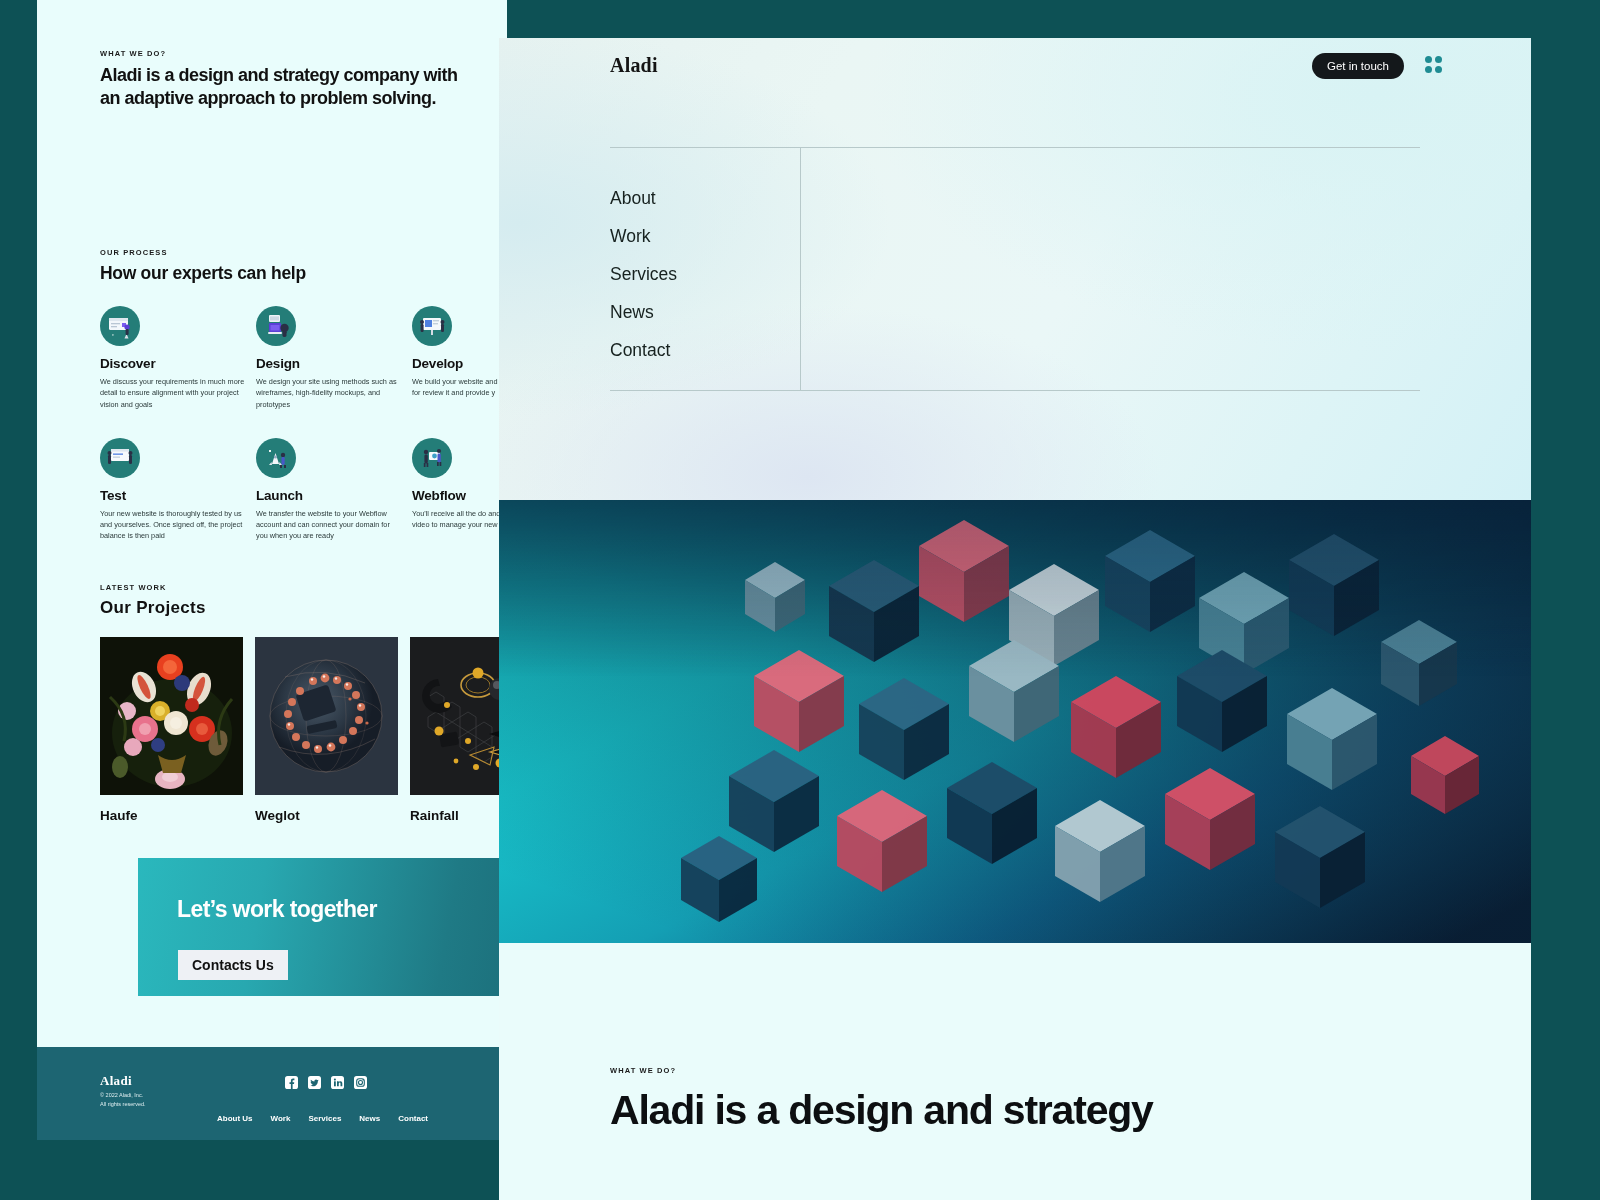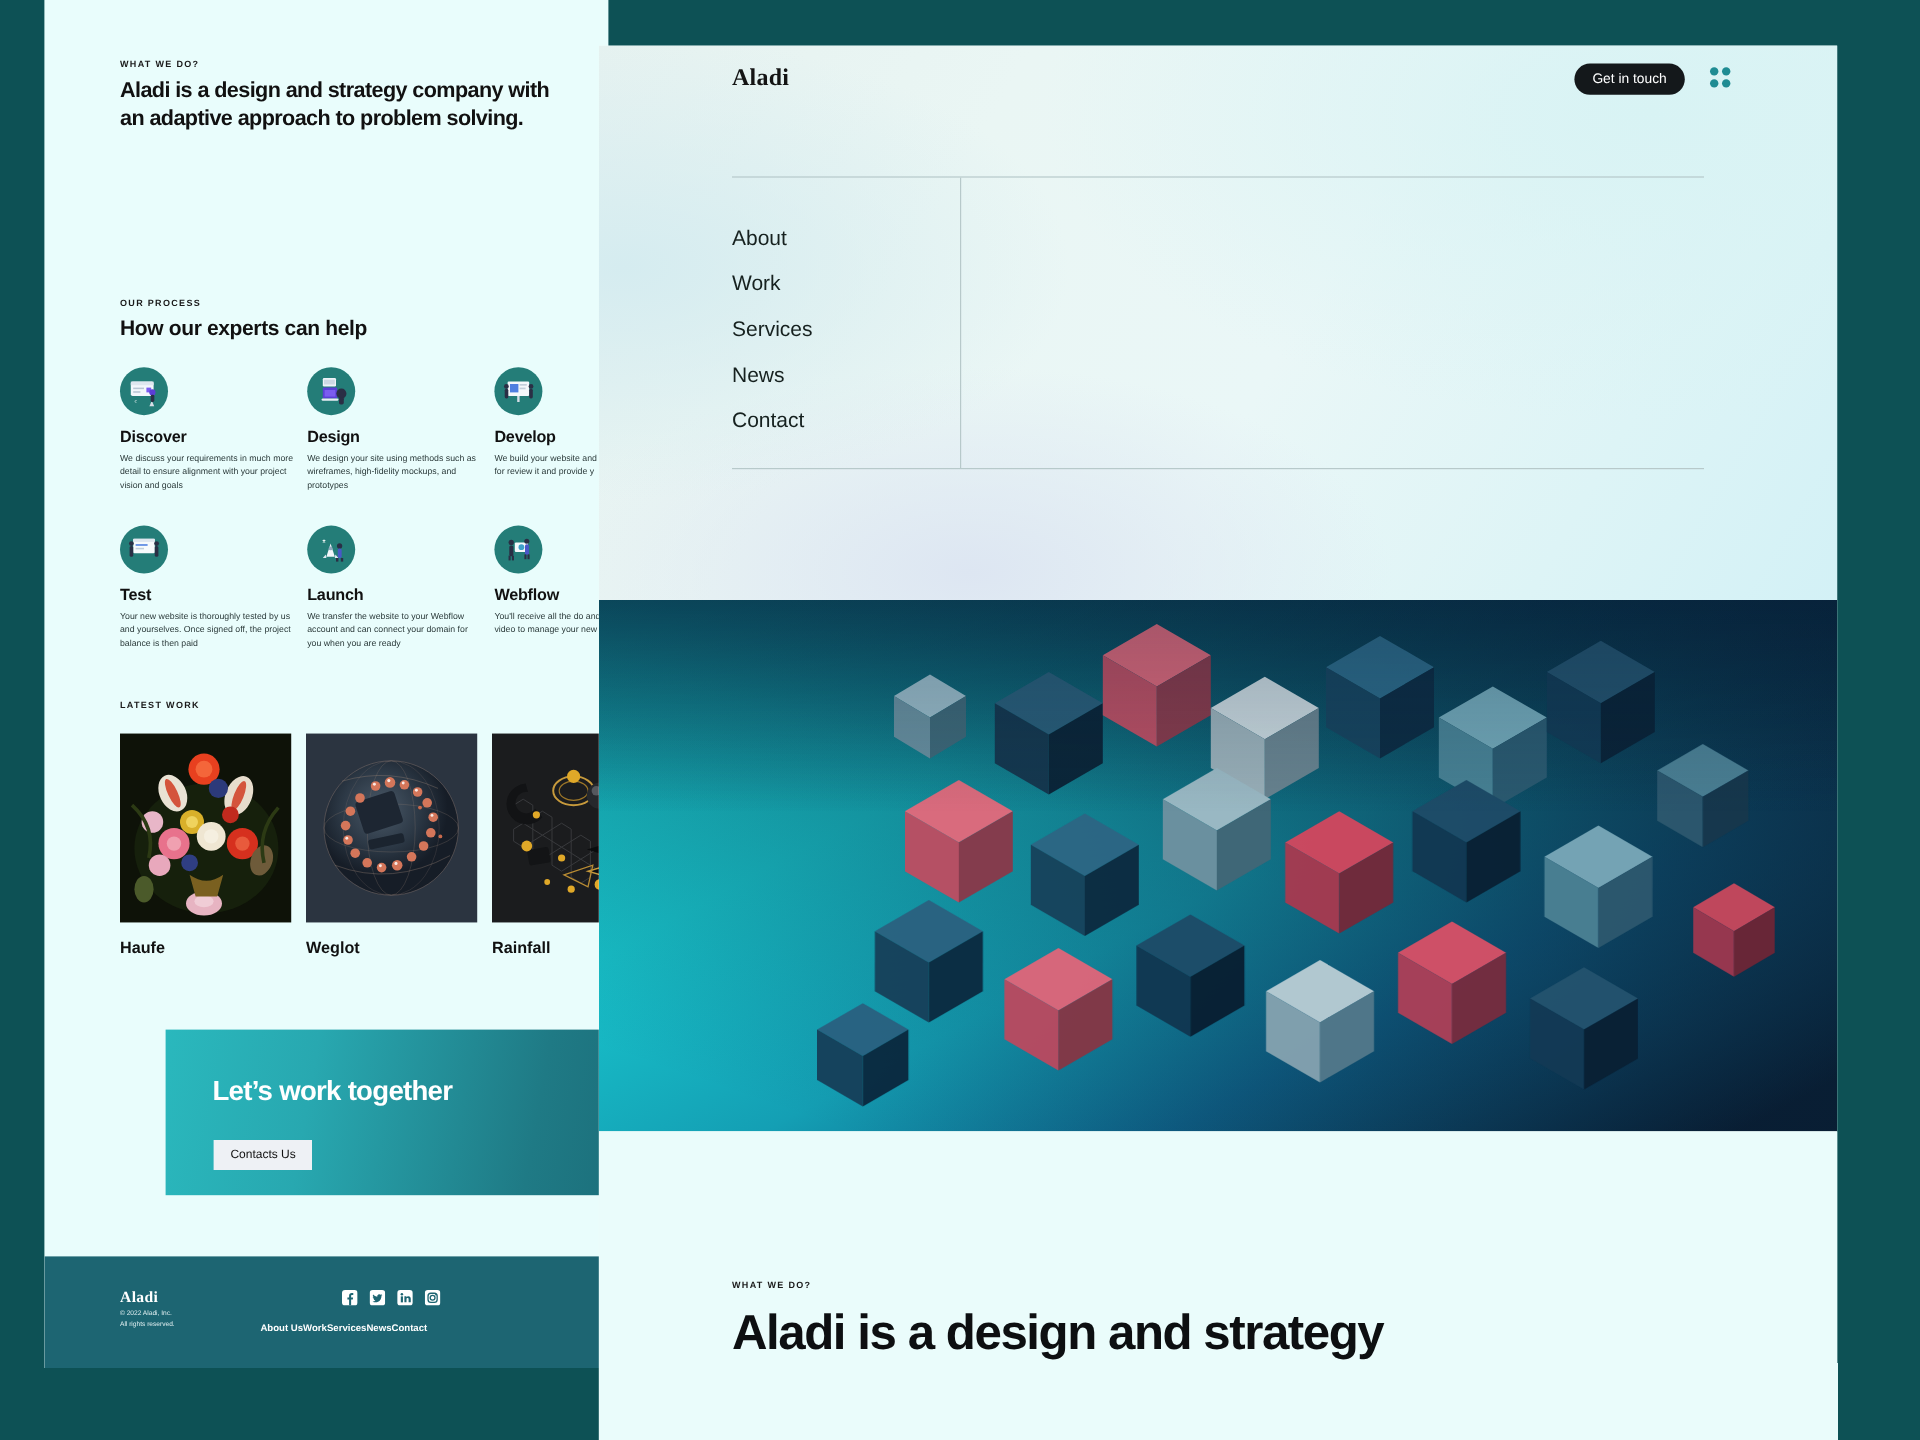--- a/index.html
+++ b/index.html
@@ -72,21 +72,21 @@
     background: linear-gradient(100deg, #2ab8bd 0%, #28a8b0 30%, #1f7a85 75%, #1b6c78 100%);
   }
   #lc-cta-title {
     position: absolute; left: 39px; top: 38px;
     font-size: 23px; font-weight: 800; color: #ffffff; letter-spacing: -0.6px;
   }
   #lc-cta-btn {
     position: absolute; left: 40px; top: 92px;
     background: #eef1f5; color: #111; border: none;
     font-family: "Liberation Sans", sans-serif;
-    font-size: 10px; font-weight: 400; padding: 7px 14px; cursor: pointer;
+    font-size: 14px; font-weight: 700; padding: 7px 14px; cursor: pointer;
   }
 
   
   #lc-footer {
     position: absolute; left: 0; bottom: 0; width: 470px; height: 93px;
     background: #1d6572;
   }
   #ft-logo {
     position: absolute; left: 63px; top: 26px;
     font-family: "Liberation Serif", serif; font-size: 13px; font-weight: 700;
@@ -94,21 +94,21 @@
   }
   #ft-copy {
     position: absolute; left: 63px; top: 44px; font-size: 5.5px;
     line-height: 1.6; color: #dfeef0;
   }
   #ft-social {
     position: absolute; left: 248px; top: 28px; display: flex; gap: 10px;
   }
   #ft-social .sico { width: 13px; height: 13px; }
   #ft-nav {
-    position: absolute; left: 180px; top: 55px; display: flex; 
+    position: absolute; left: 180px; top: 67px; display: flex; gap: 18px;
   }
   #ft-nav a {
     font-size: 8px; font-weight: 700; color: #ffffff; text-decoration: none;
   }
 
   
   #right-panel {
     position: absolute; left: 499px; top: 38px; width: 1032px; height: 1162px;
     background: #eefcfb; overflow: hidden;
   }
@@ -291,20 +291,21 @@
           </div>
           <div class="proc-name">Webflow</div>
           <div class="proc-desc">You'll receive all the do and walkthrough video to manage your new w</div>
         </div>
 
       </div>
     </div>
 
     <div id="lc-projects">
       <div class="eyebrow">LATEST WORK</div>
+      <div id="lc-projects-title">Our  Projects</div>
       <div class="proj-grid">
 
         <div class="proj-card">
           <div class="proj-thumb">
             <svg width="143" height="158" viewBox="0 0 143 158">
               <rect width="143" height="158" fill="#0e1208"></rect>
               <ellipse cx="72" cy="96" rx="60" ry="54" fill="#16200c"></ellipse>
               <circle cx="70" cy="30" r="13" fill="#e8401f"></circle>
                 <circle cx="70" cy="30" r="7" fill="#f4663a"></circle>
               <ellipse cx="44" cy="50" rx="11" ry="16" fill="#e9e2d4" transform="rotate(-25 44 50)"></ellipse>

